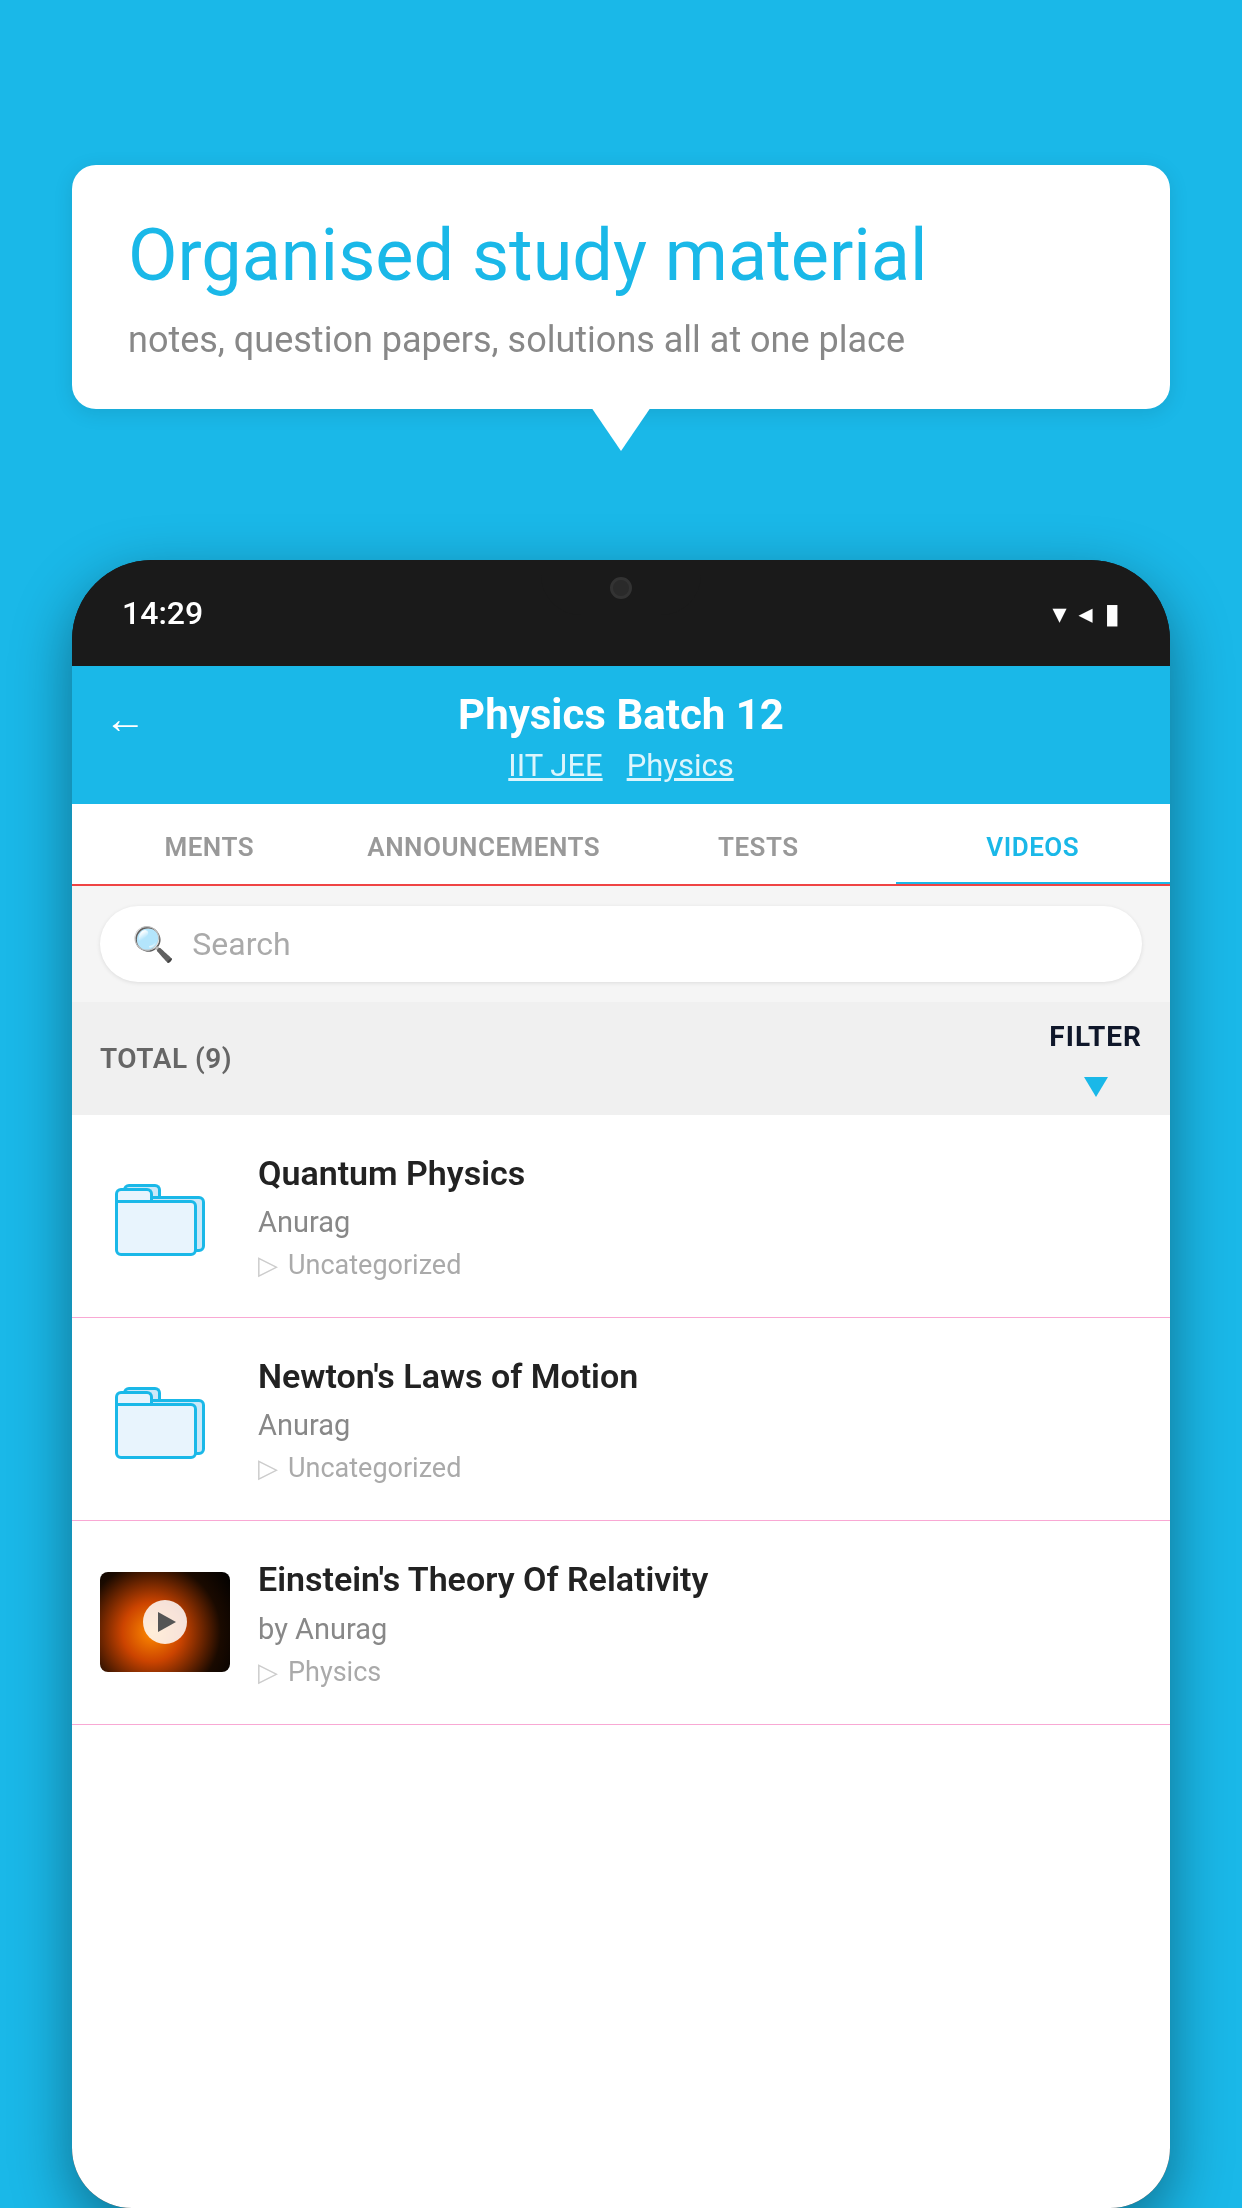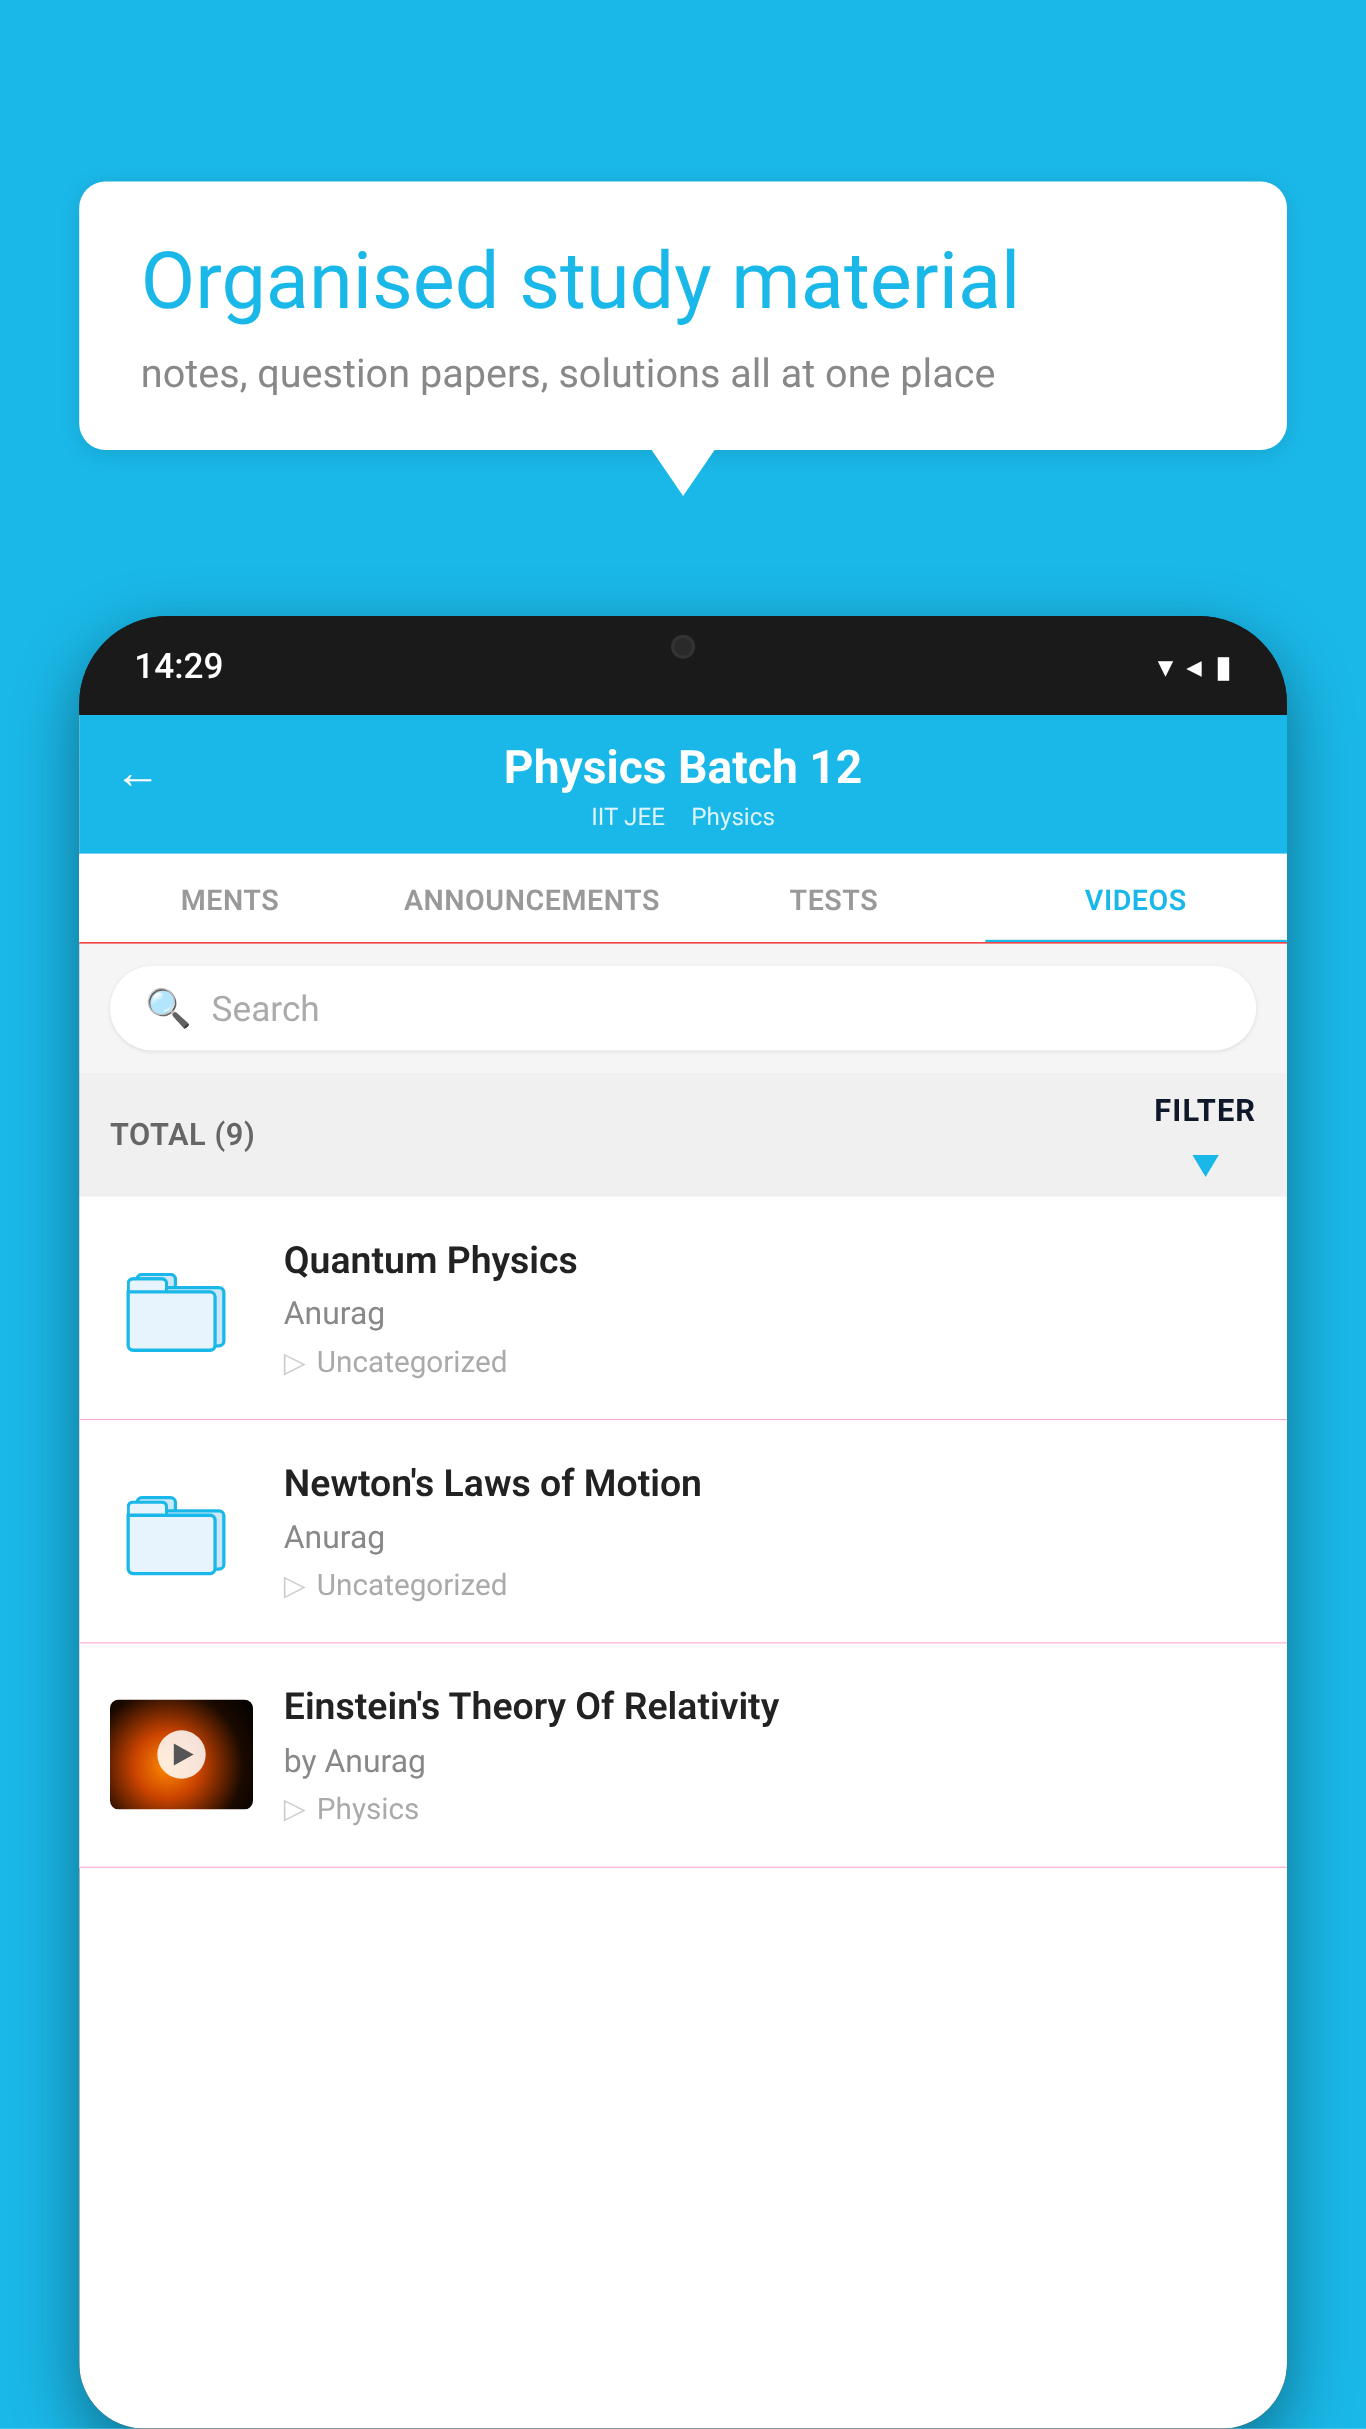--- a/index.html
+++ b/index.html
@@ -60,21 +60,21 @@
       right: 72px;
       bottom: 0;
       background: #1a1a1a;
       border-radius: 80px 80px 60px 60px;
       overflow: hidden;
       box-shadow: 0 20px 60px rgba(0,0,0,0.4);
     }
 
     
     .phone-top-bar {
-      height: 90px;
+      height: 106px;
       background: #1a1a1a;
       position: relative;
       display: flex;
       align-items: center;
       justify-content: space-between;
       padding: 0 50px;
       z-index: 10;
     }
 
     .phone-time {
@@ -151,21 +151,22 @@
     }
 
     .header-tags {
       display: flex;
       gap: 24px;
       margin-top: 8px;
     }
 
     .header-tag {
       color: rgba(255,255,255,0.85);
-      font-size: 22px;
+      font-size: 31px;
+      text-decoration: underline;
     }
 
     
     .tab-bar {
       background: white;
       display: flex;
       border-bottom: 2px solid #ef4444;
       overflow-x: hidden;
     }
 

